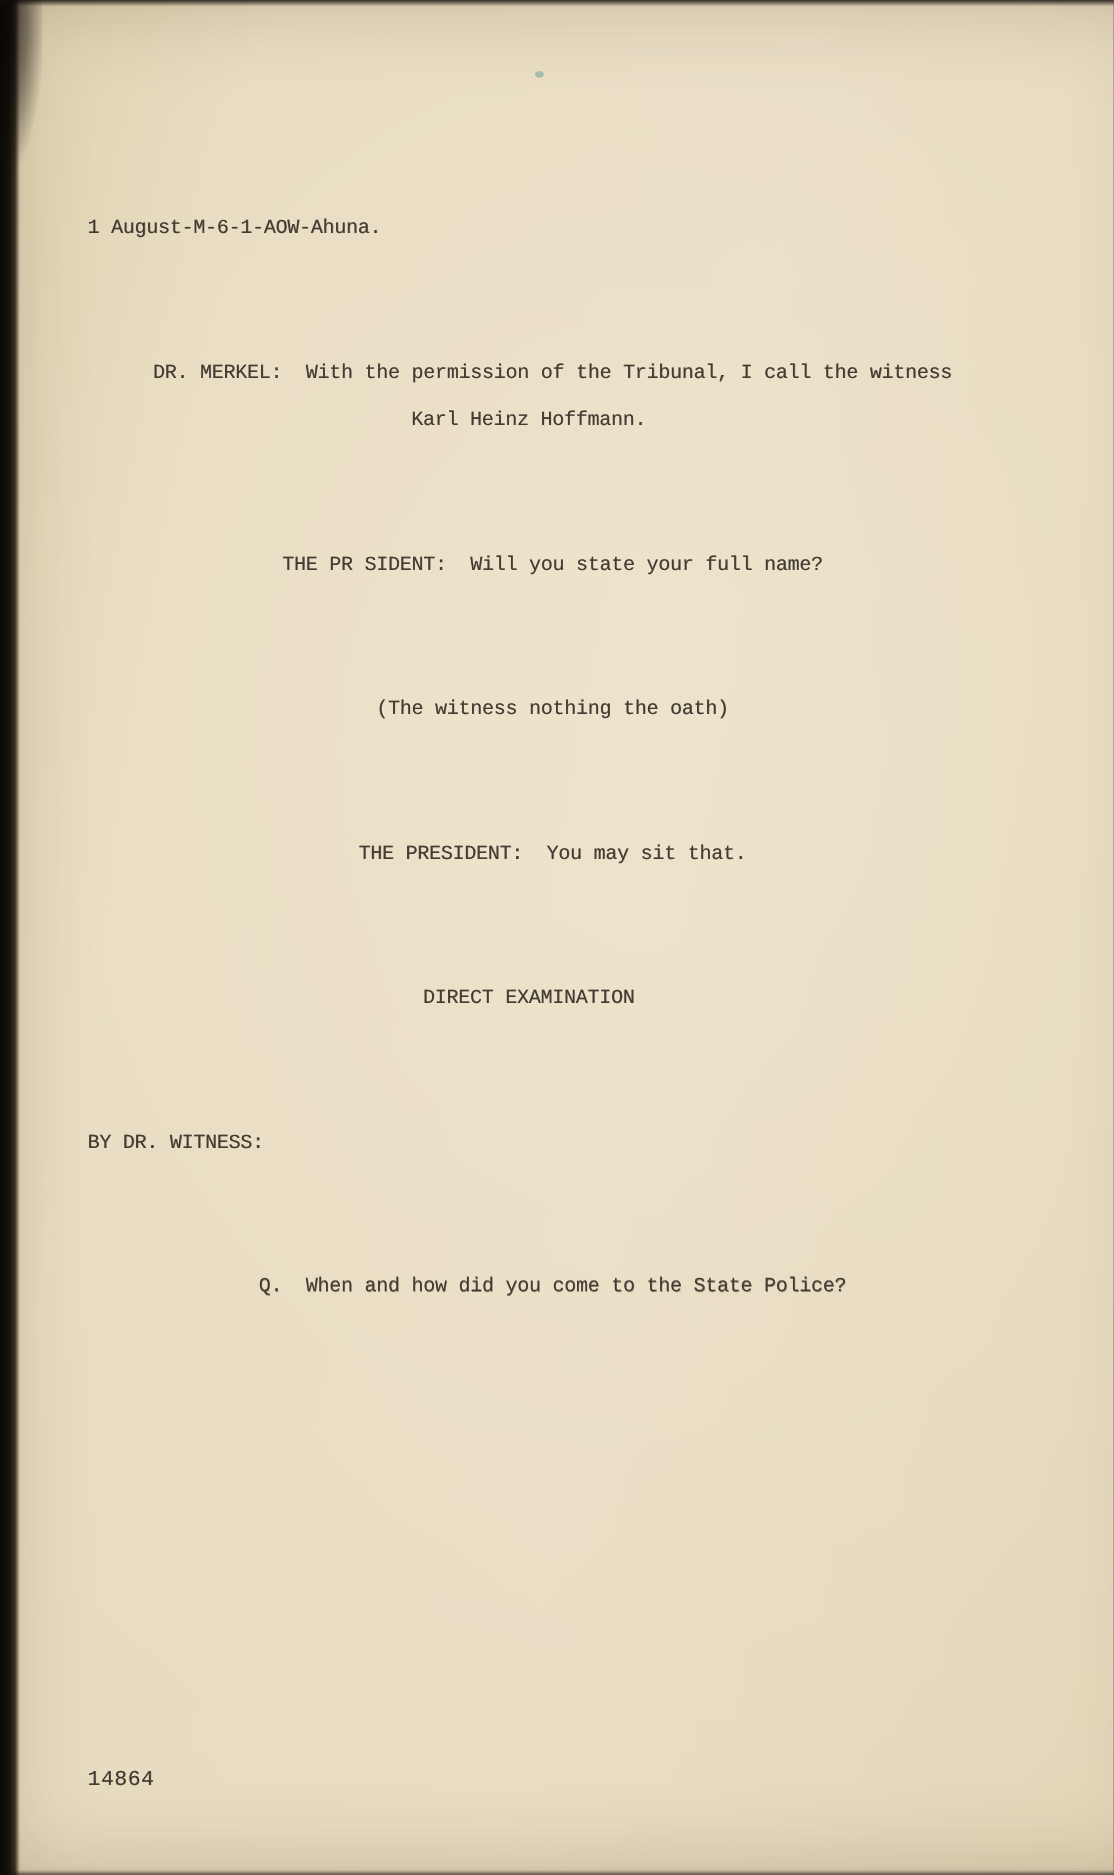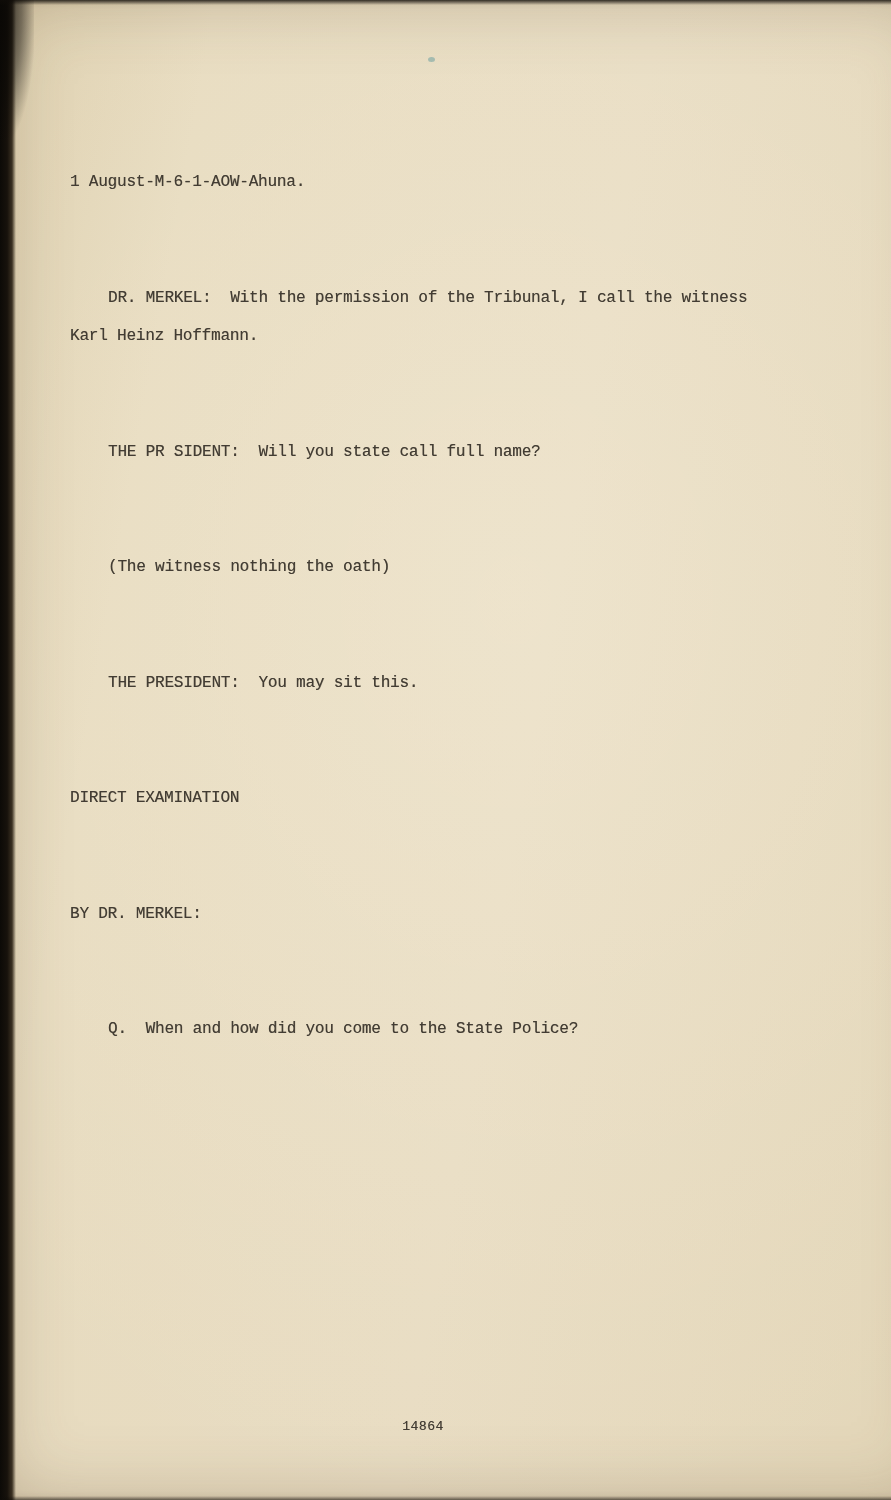--- a/index.html
+++ b/index.html
@@ -60,52 +60,52 @@
     font-size: 16px;
     line-height: 38.5px;
     letter-spacing: -0.2px;
     white-space: pre-wrap;
     text-shadow: 0.3px 0.3px 0.5px rgba(62,56,46,0.55);
   }
   .content p {
     margin: 0;
     padding: 0;
   }
-  .ind { text-indent: 38px; }
+  .ind { text-indent: 38px; text-align: center; }
   .flush { text-indent: 0; }
-  .center { text-indent: 0; }
+  .center { text-align: center; text-indent: 0; }
   .pagenum {
     position: absolute;
     left: 70px;
     width: 706px;
     bottom: 66px;
-    text-align: center;
-    font-size: 13px;
+    text-align: left;
+    font-size: 17px;
     letter-spacing: 0.5px;
     text-shadow: 0.3px 0.3px 0.5px rgba(62,56,46,0.55);
   }
 </style>
 </head>
 <body>
 
 <div class="page">
   <div class="edge-left"></div>
   <div class="edge-left-corner"></div>
   <div class="edge-top"></div>
   <div class="edge-bottom"></div>
   <div class="speck"></div>
 
   <div class="content">
     <p class="flush">1 August-M-6-1-AOW-Ahuna.</p>
     <p class="ind">DR. MERKEL:  With the permission of the Tribunal, I call the witness Karl Heinz Hoffmann.</p>
-    <p class="ind">THE PR SIDENT:  Will you state call full name?</p>
+    <p class="ind">THE PR SIDENT:  Will you state your full name?</p>
     <p class="ind">(The witness nothing the oath)</p>
-    <p class="ind">THE PRESIDENT:  You may sit this.</p>
+    <p class="ind">THE PRESIDENT:  You may sit that.</p>
     <p class="center">DIRECT EXAMINATION</p>
-    <p class="flush">BY DR. MERKEL:</p>
+    <p class="flush">BY DR. WITNESS:</p>
     <p class="ind">Q.  When and how did you come to the State Police?</p>
     
     
     
     
     
     
   </div>
 
   <div class="pagenum">14864</div>

